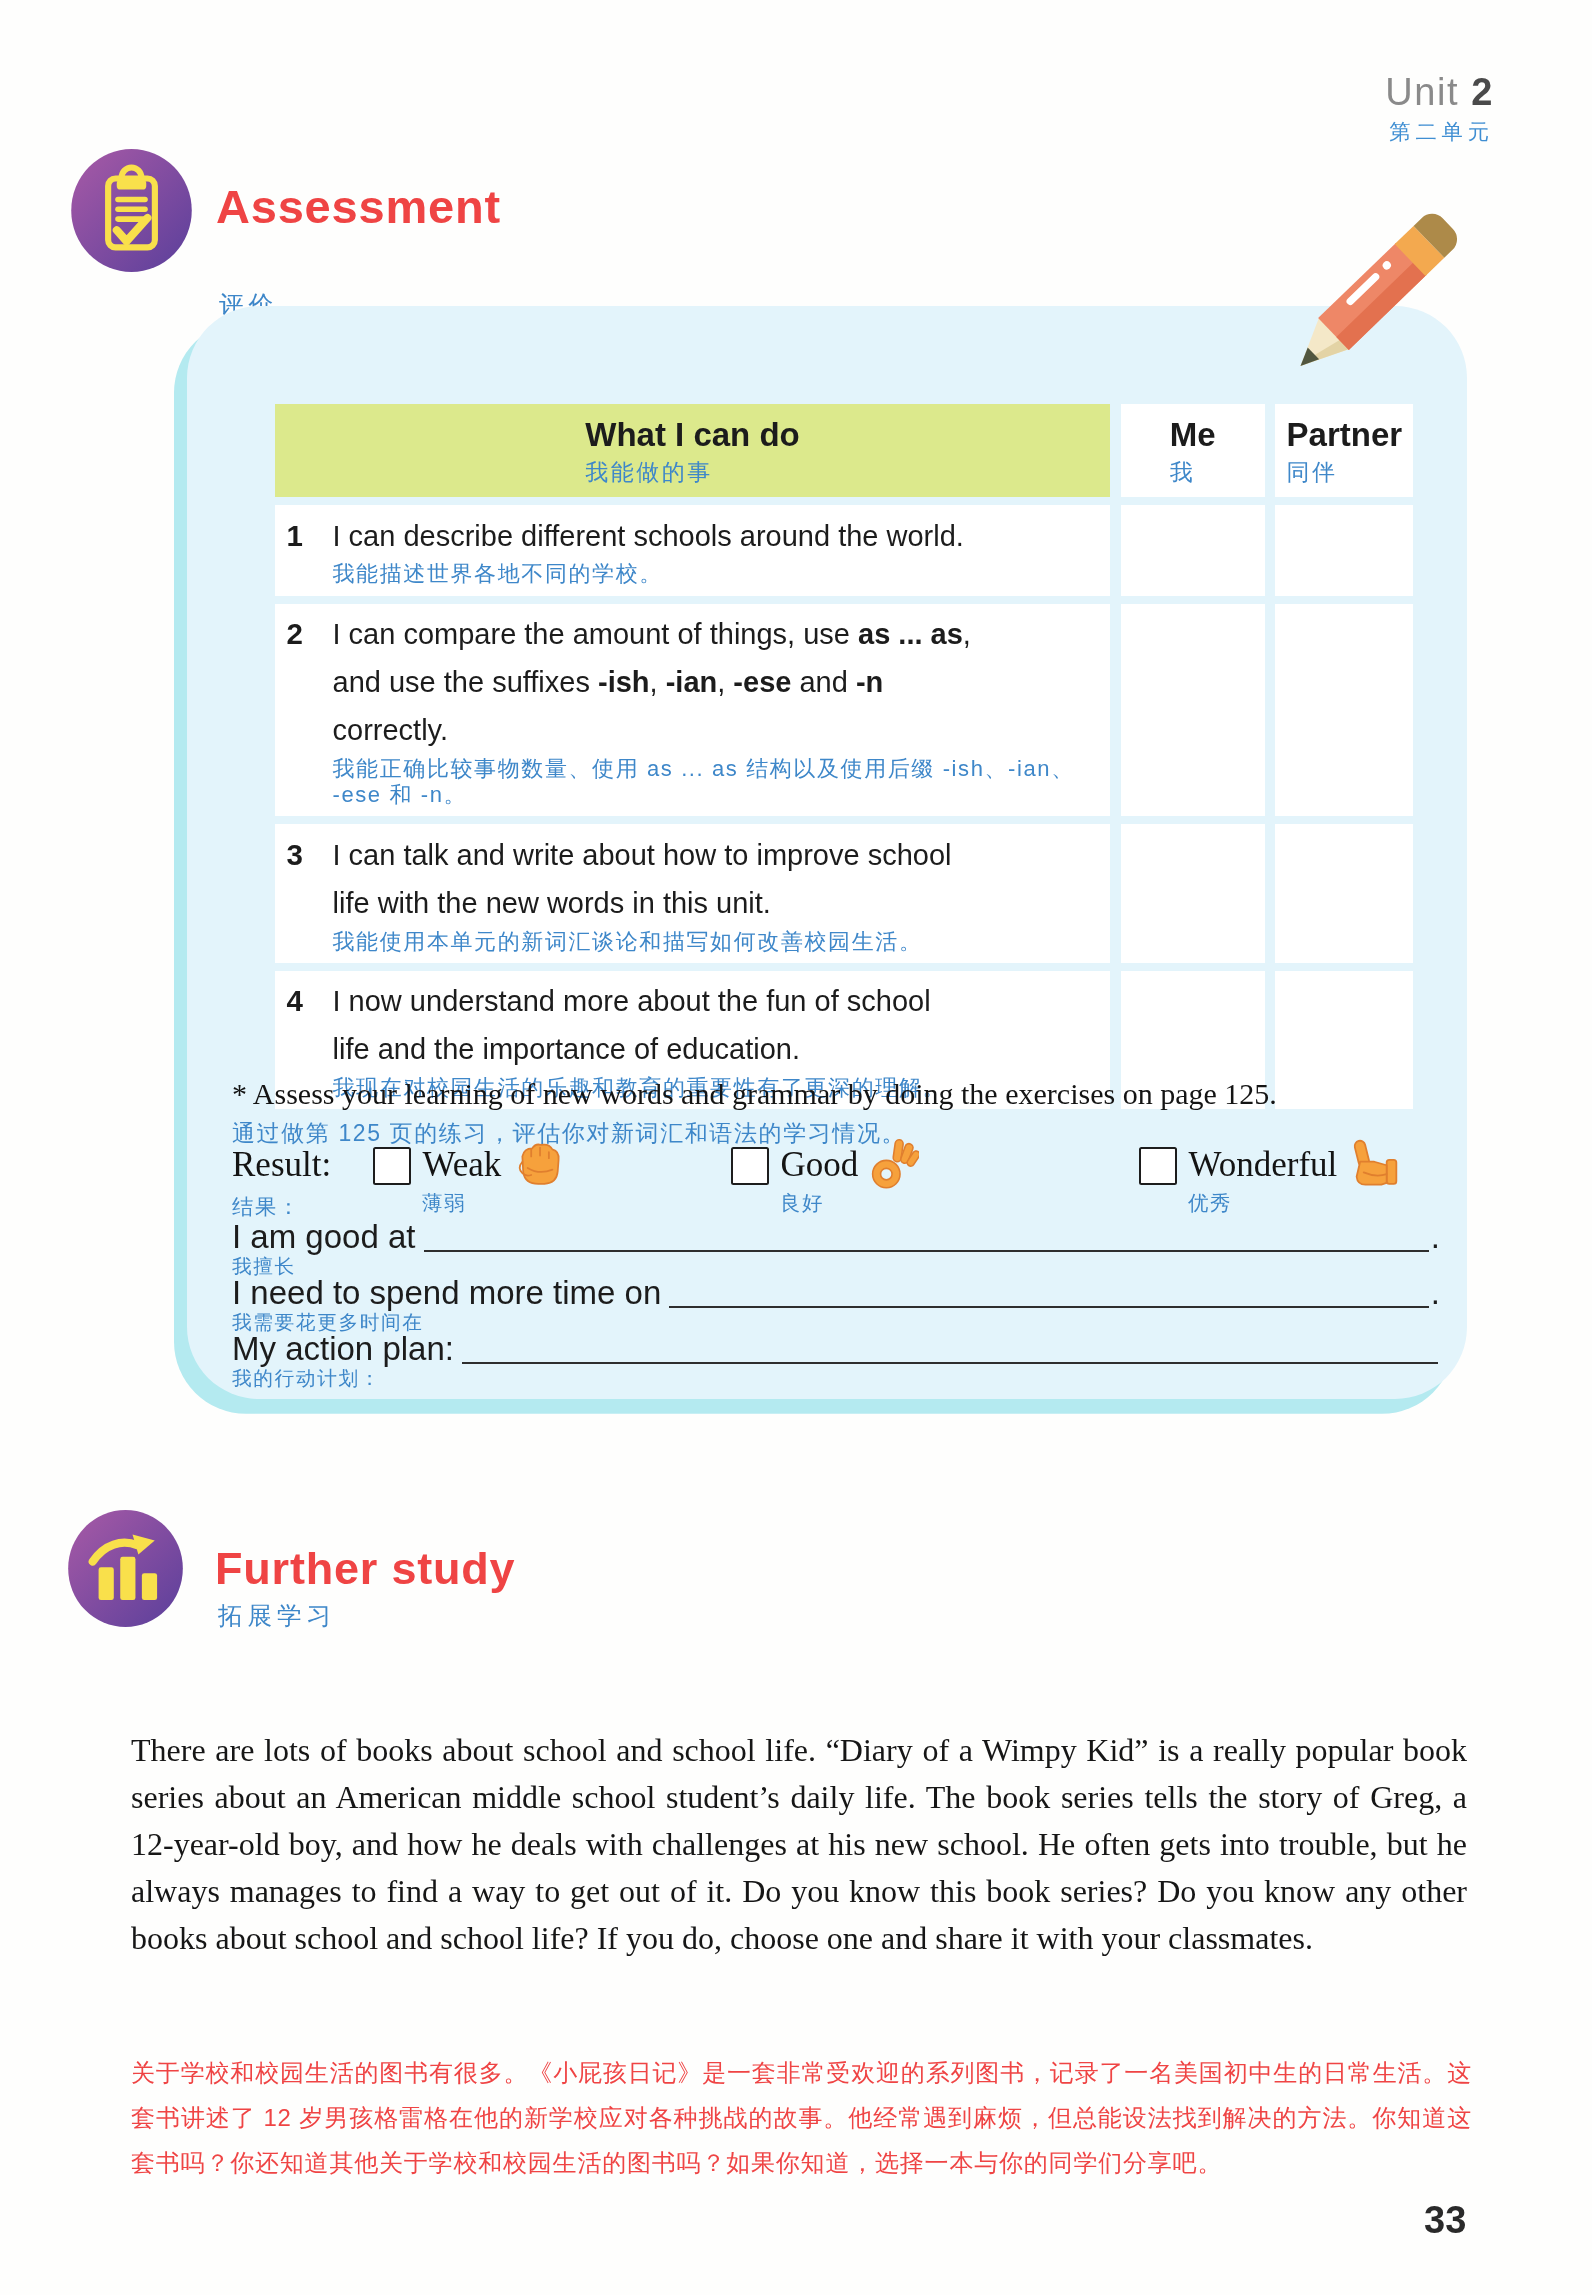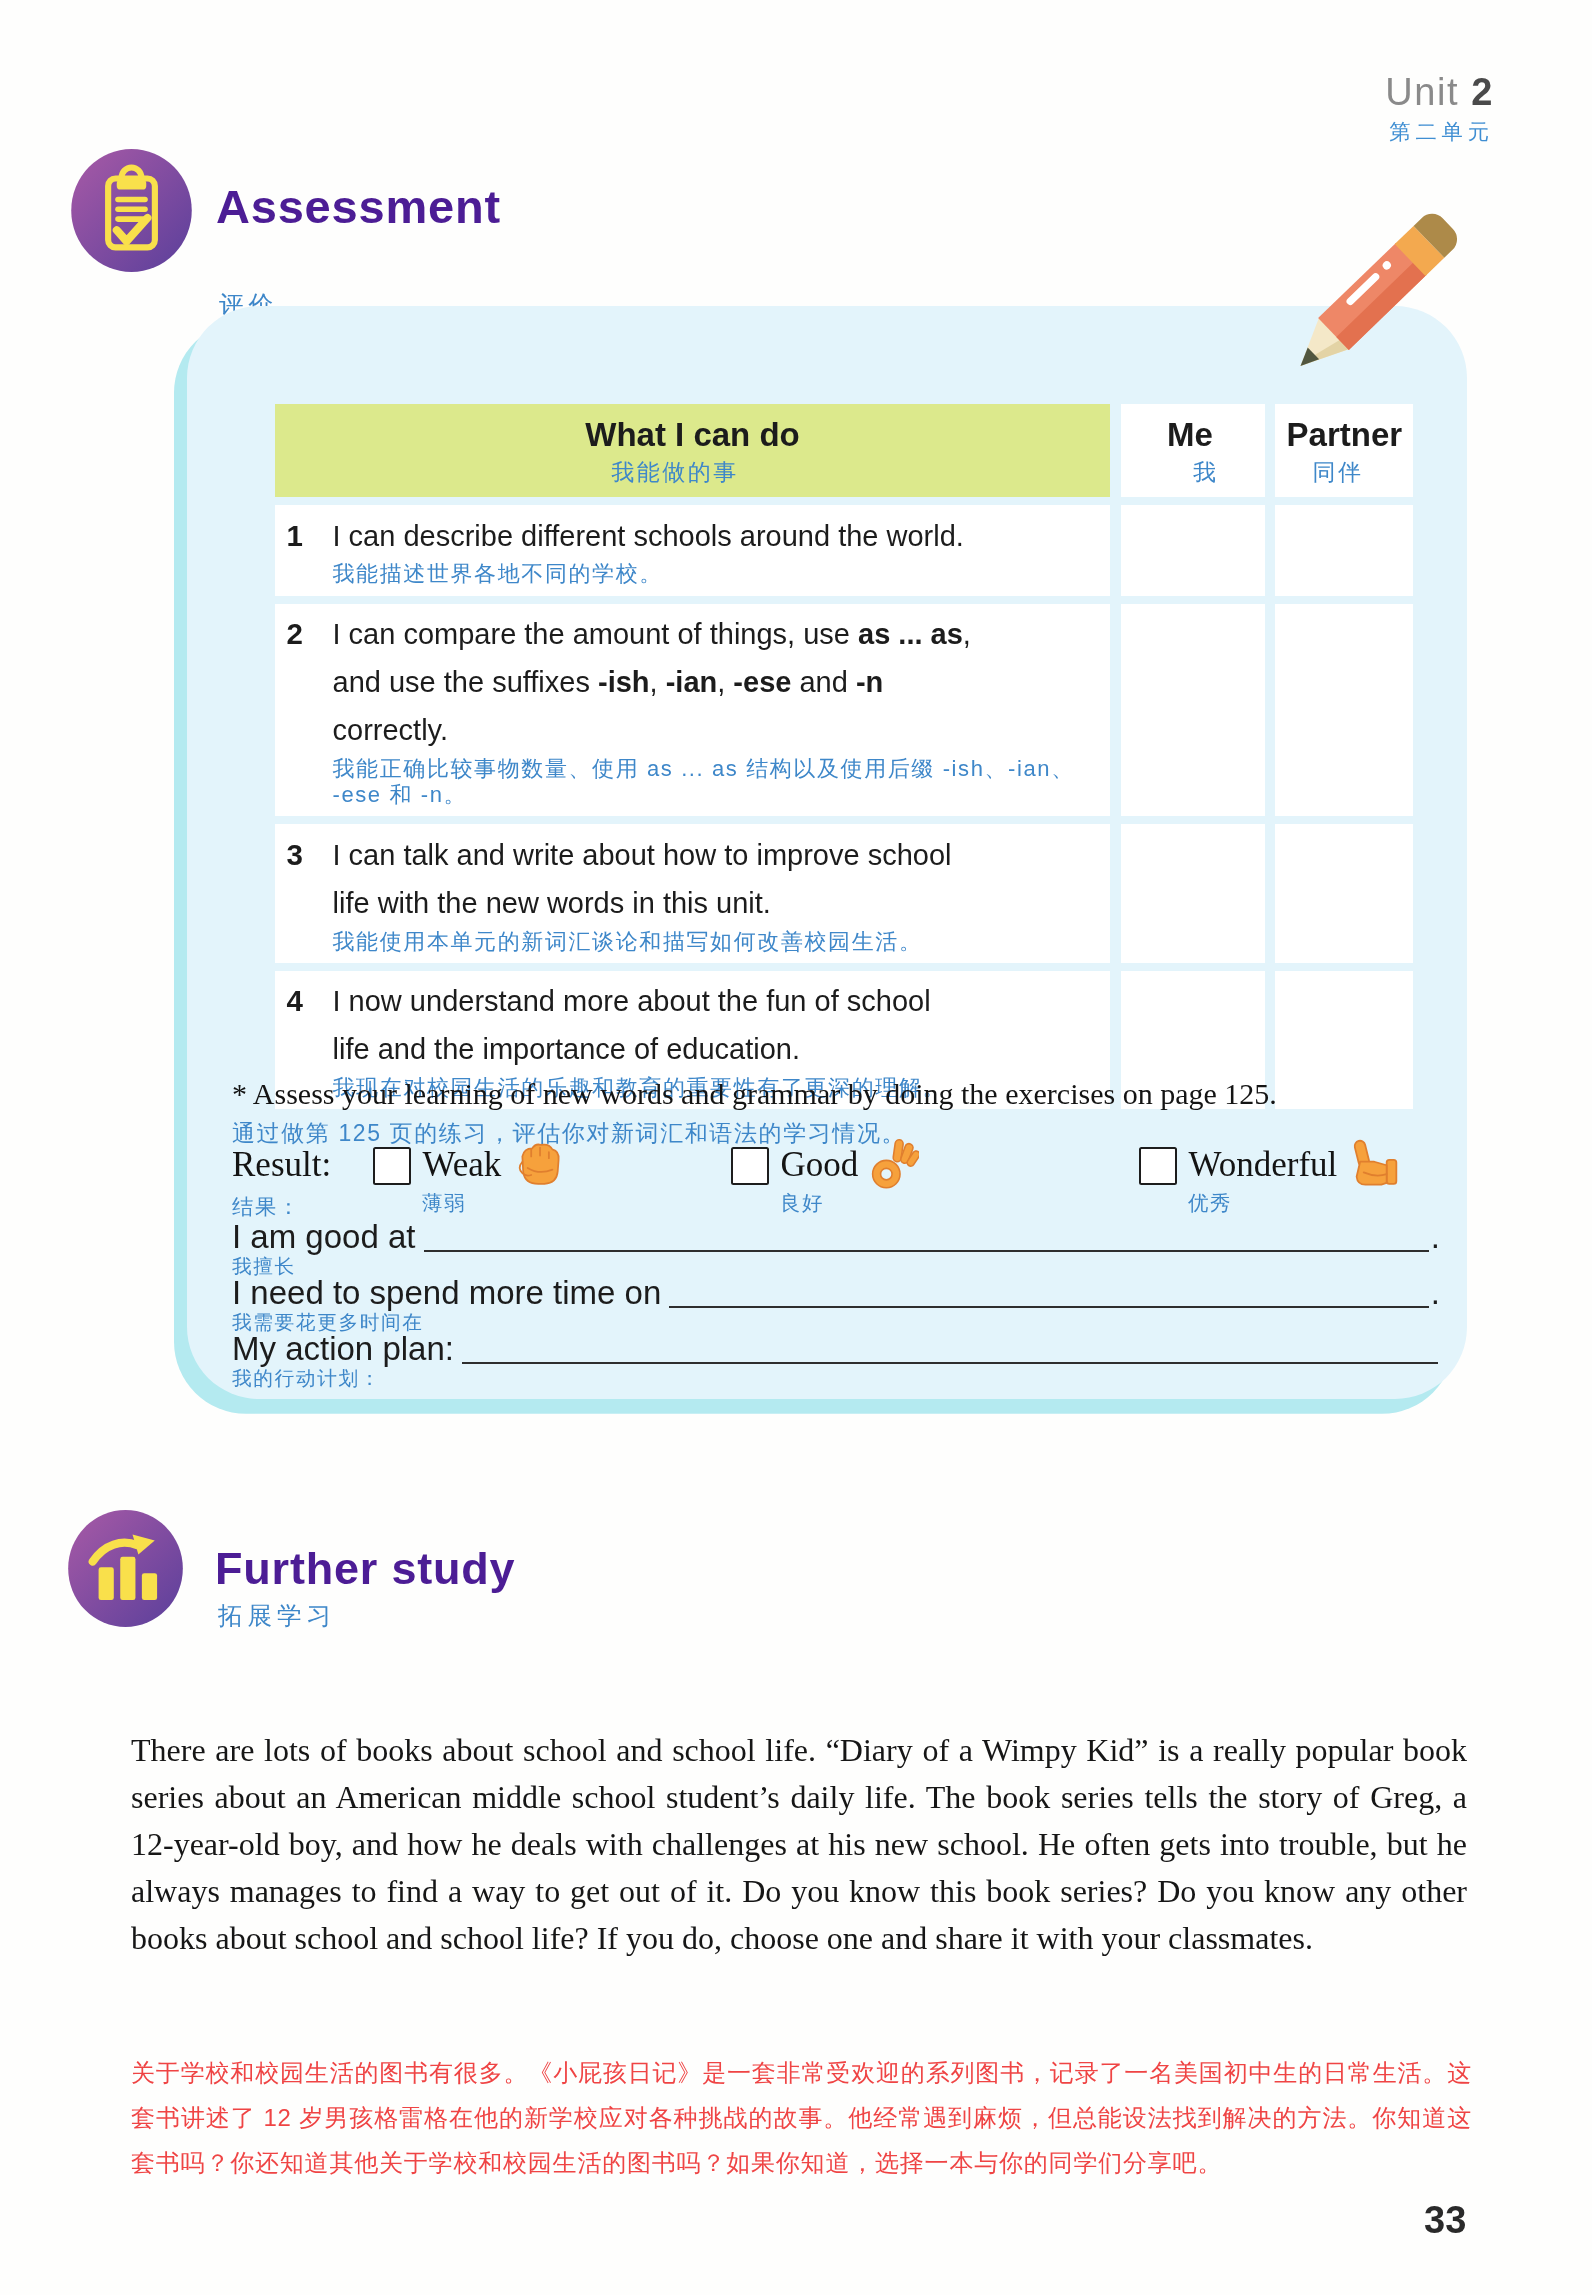--- a/index.html
+++ b/index.html
@@ -8,38 +8,38 @@
   .serif{font-family:"Liberation Serif","DejaVu Serif",serif;}
 
   
   .unit-tag{position:absolute;left:1346px;top:71px;width:148px;text-align:right;}
   .unit-en{font-size:38px;color:#8a8a8a;letter-spacing:1.6px;}
   .unit-num{color:#4a4a4a;font-weight:800;}
   .unit-zh{font-size:21.3px;color:#3f8ed2;letter-spacing:4.9px;margin-top:3.3px;}
 
   
   .sec-icon{position:absolute;}
-  .sec-title{position:absolute;font-size:47px;font-weight:800;color:#4c1d95;letter-spacing:0.8px;text-align:center;}
+  .sec-title{position:absolute;font-size:47px;font-weight:800;color:#ef4444;letter-spacing:0.8px;text-align:center;}
   .sec-zh{position:absolute;font-size:24.6px;color:#3e87c9;letter-spacing:4.9px;}
 
   
   .assess-box{position:absolute;left:187px;top:306px;width:1280px;height:1093px;background:#e3f4fb;
               border-radius:72px;box-shadow:-13px 14.8px 0 0 #b4eaf0;}
   .pencil-wrap{position:absolute;left:1296px;top:335px;width:213px;height:64px;
                transform:rotate(-44deg);transform-origin:3.3px 32px;z-index:5;}
 
   
   .assess-table{position:absolute;left:88px;top:98px;display:grid;
                 grid-template-columns:835px 144px 138px;column-gap:10.7px;row-gap:8.2px;}
   .th{height:93px;box-sizing:border-box;text-align:center;padding-top:11.5px;}
   .main-th{background:#dce98c;}
   .side-th{background:#ffffff;}
   .th-inner{display:inline-block;text-align:left;}
   .th-en{font-size:33px;font-weight:800;color:#1c1c1c;}
-  .th-zh{font-size:23px;color:#3e87c9;letter-spacing:2.5px;margin-top:3.3px;margin-left:26px;}
+  .th-zh{font-size:23px;color:#3e87c9;letter-spacing:2.5px;margin-top:3.3px;}
   .td{background:#ffffff;box-sizing:border-box;}
   .main-cell{display:flex;padding:6.6px 11.5px 8.2px 11.5px;}
   .row-num{width:46px;flex:0 0 46px;font-weight:800;font-size:29.5px;line-height:48px;color:#1c1c1c;}
   .cell-body{flex:1;}
   .en-line{font-size:29px;line-height:48px;color:#1c1c1c;}
   .en-line .bold{font-weight:800;}
   .zh-line{font-size:22px;line-height:26px;color:#3e87c9;white-space:pre-line;margin-top:1.6px;letter-spacing:1.6px;}
 
   
   .note{position:absolute;left:45px;top:771px;width:1215px;}

